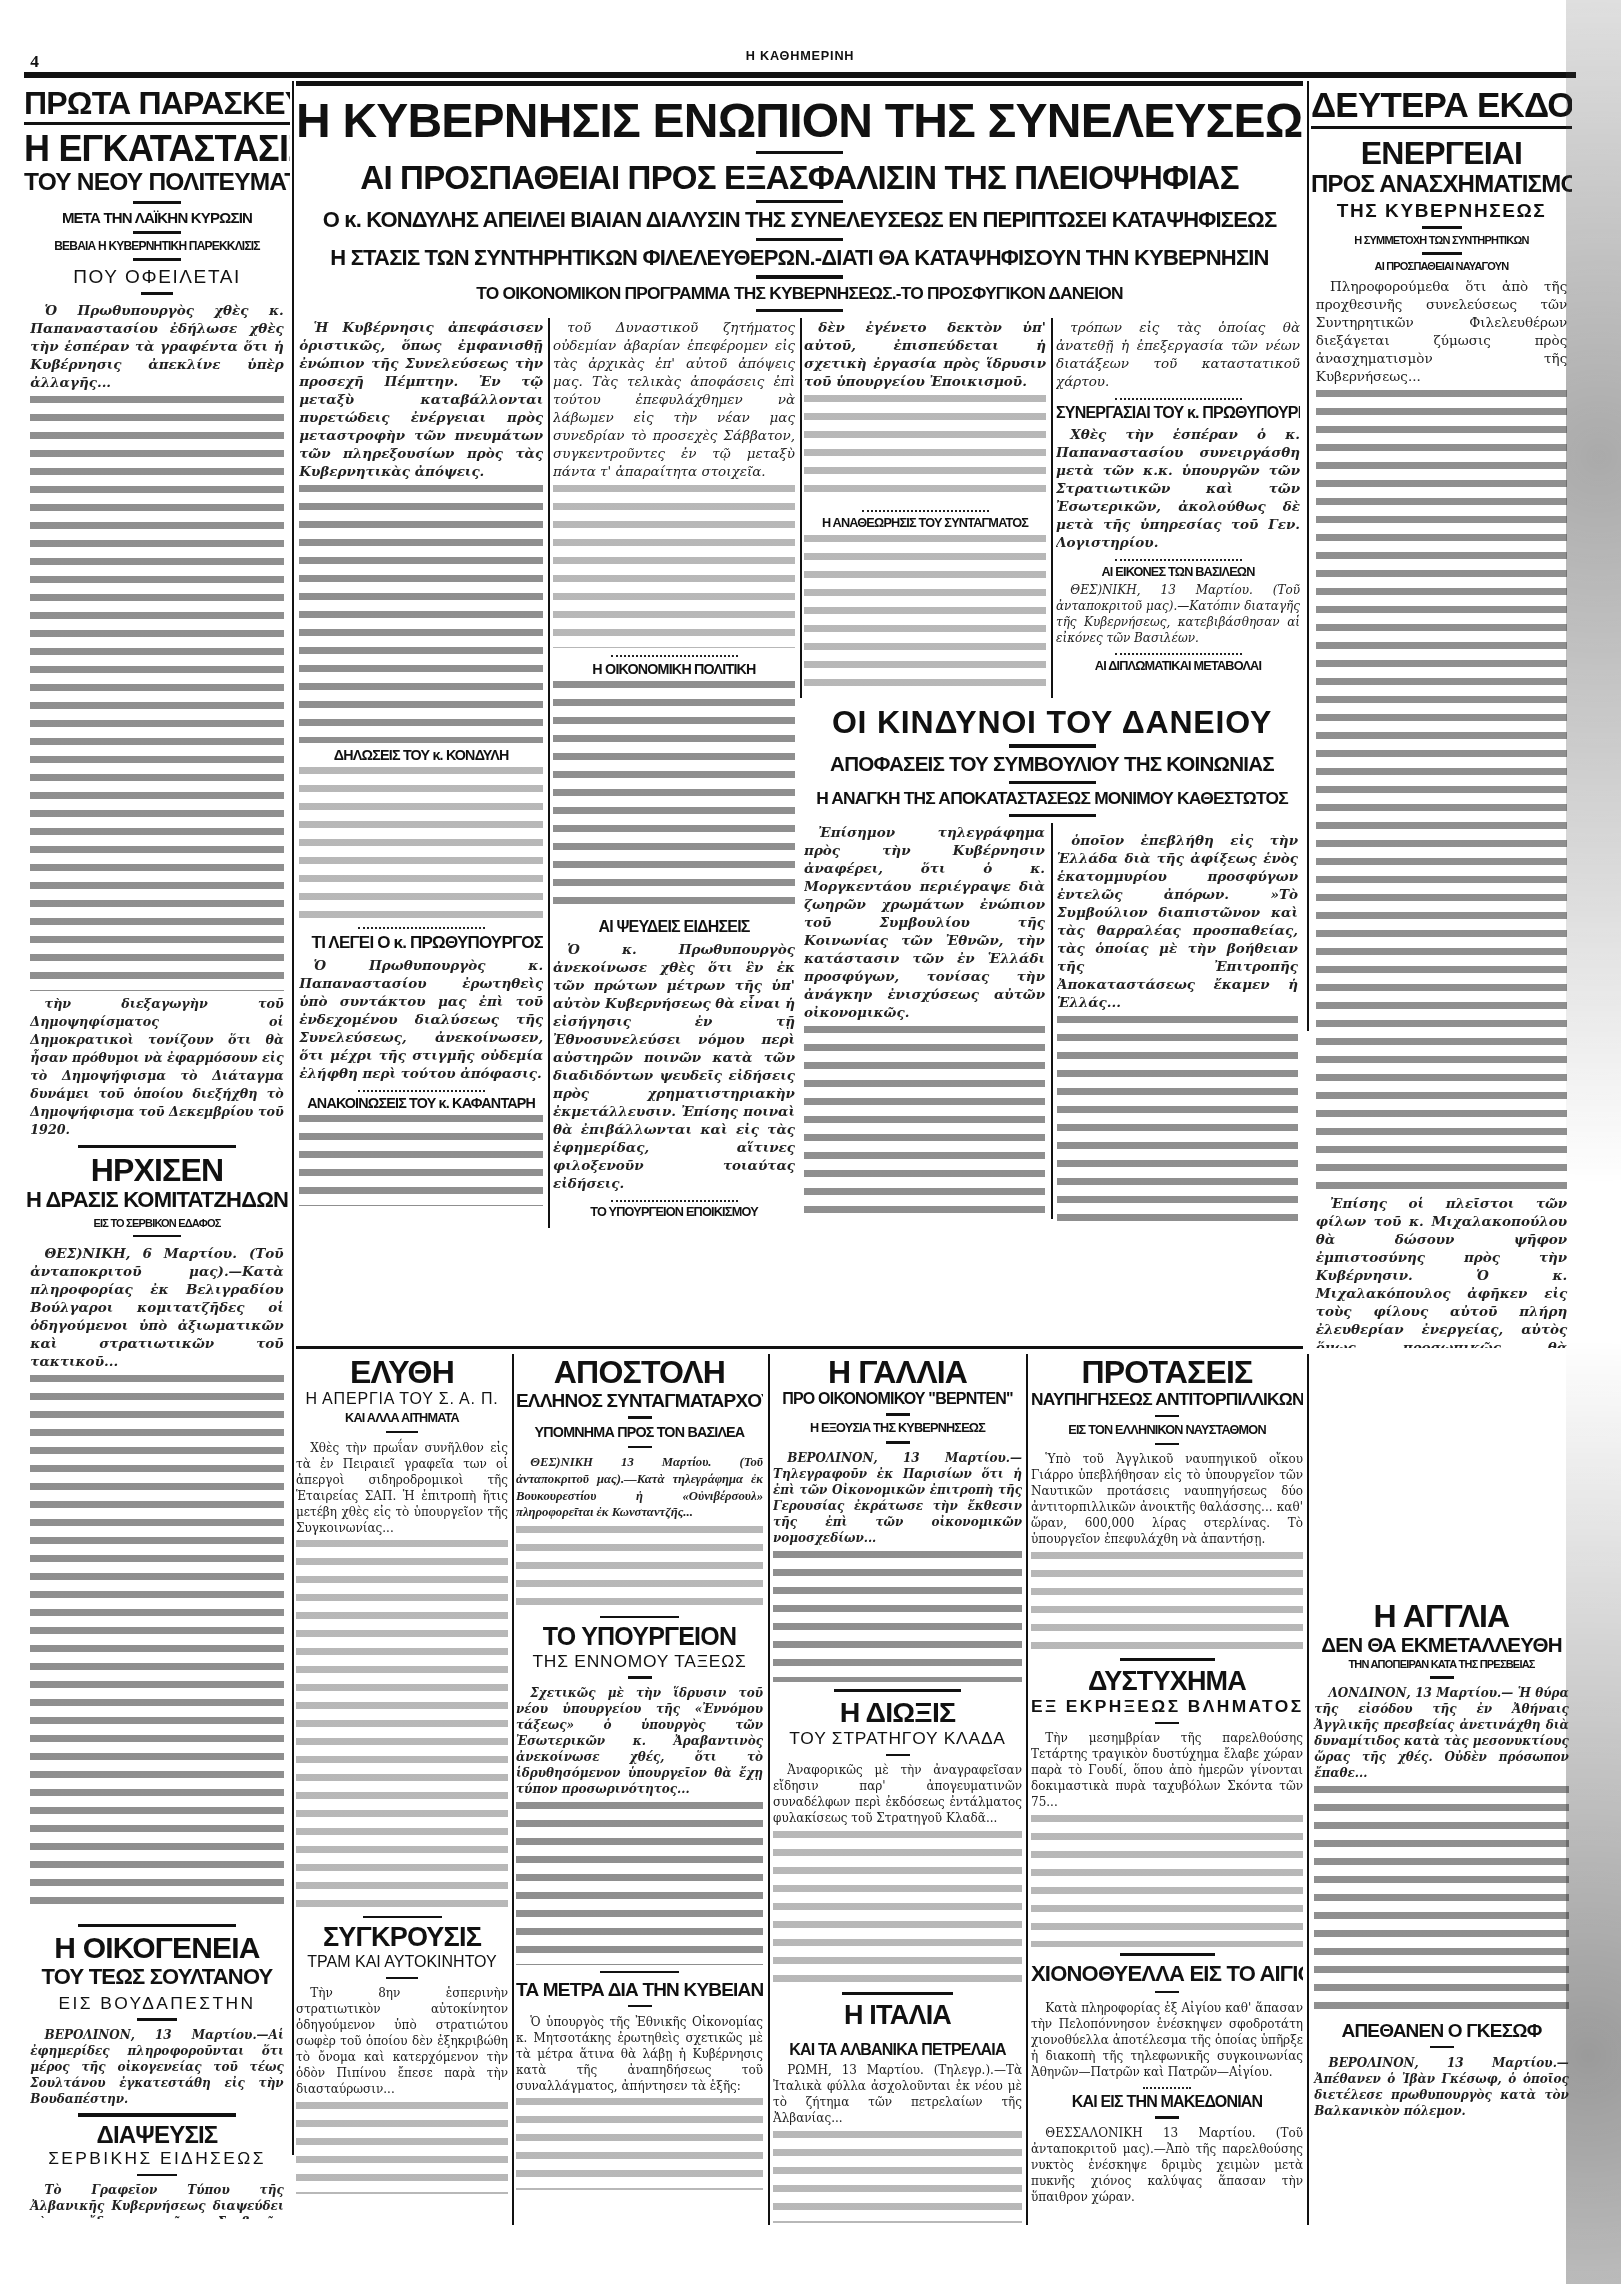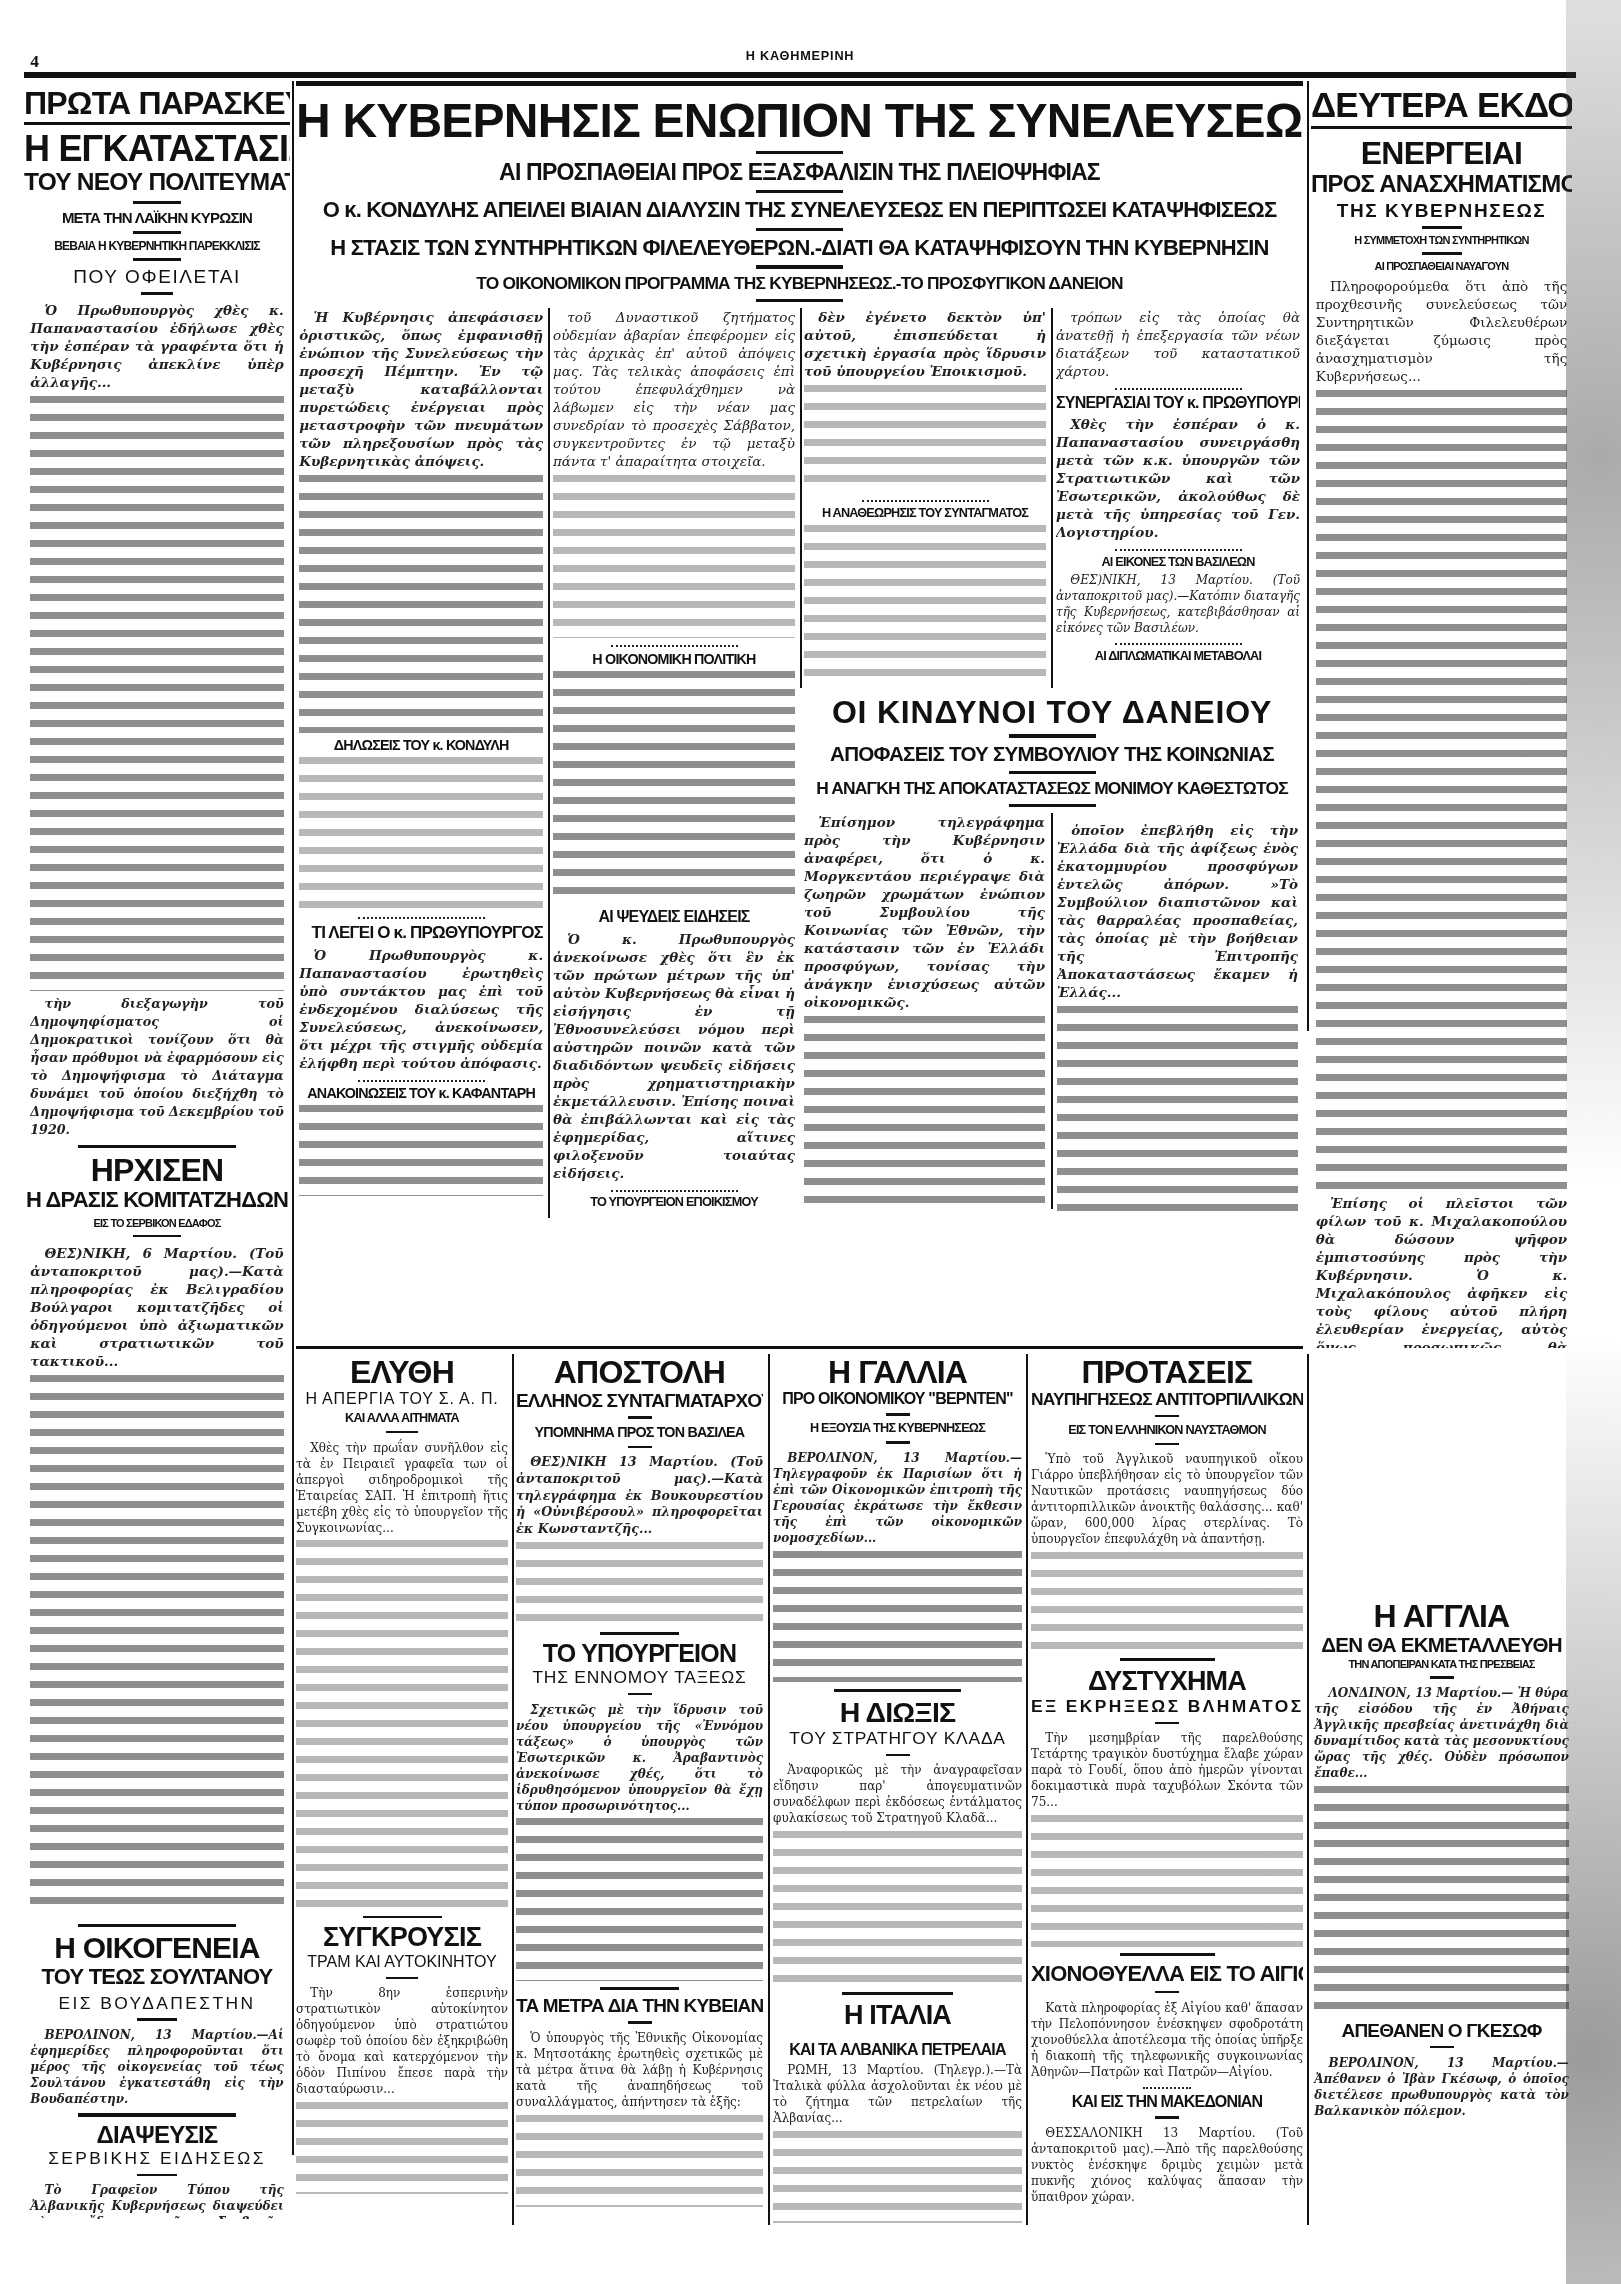--- a/index.html
+++ b/index.html
@@ -84,21 +84,21 @@
     <div class="sep" style="width:40px;height:2.4px;"></div>
     <div class="body-text bold" style="padding:0 6.3px;font-size:12px;line-height:16px;">
       <p>Τὸ Γραφεῖον Τύπου τῆς Ἀλβανικῆς Κυβερνήσεως διαψεύδει τὴν εἴδησιν τῶν Σερβικῶν ἐφημερίδων, καθ' ἣν ἡ Σκόδρα ζητεῖ νὰ ἑνωθῇ μετὰ τῆς Γιουγκοσλαυΐας</p>
     </div>
   </div>
 
   <div class="col" style="left:272px;top:33px;width:1007px;height:1283px;">
     <div class="rule-thick" style="position:relative;height:4.8px;width:1007px;"></div>
     <div class="hl cond" style="font-size:48px;margin-top:11px;">Η ΚΥΒΕΡΝΗΣΙΣ ΕΝΩΠΙΟΝ ΤΗΣ ΣΥΝΕΛΕΥΣΕΩΣ</div>
     <div class="sep"></div>
-    <div class="hl cond" style="font-size:23px;">ΑΙ ΠΡΟΣΠΑΘΕΙΑΙ ΠΡΟΣ ΕΞΑΣΦΑΛΙΣΙΝ ΤΗΣ ΠΛΕΙΟΨΗΦΙΑΣ</div>
+    <div class="hl cond" style="font-size:33px;">ΑΙ ΠΡΟΣΠΑΘΕΙΑΙ ΠΡΟΣ ΕΞΑΣΦΑΛΙΣΙΝ ΤΗΣ ΠΛΕΙΟΨΗΦΙΑΣ</div>
     <div class="sep"></div>
     <div class="hl cond" style="font-size:22px;">Ο κ. ΚΟΝΔΥΛΗΣ ΑΠΕΙΛΕΙ ΒΙΑΙΑΝ ΔΙΑΛΥΣΙΝ ΤΗΣ ΣΥΝΕΛΕΥΣΕΩΣ ΕΝ ΠΕΡΙΠΤΩΣΕΙ ΚΑΤΑΨΗΦΙΣΕΩΣ</div>
     <div class="sep"></div>
     <div class="hl cond" style="font-size:22px;">Η ΣΤΑΣΙΣ ΤΩΝ ΣΥΝΤΗΡΗΤΙΚΩΝ ΦΙΛΕΛΕΥΘΕΡΩΝ.-ΔΙΑΤΙ ΘΑ ΚΑΤΑΨΗΦΙΣΟΥΝ ΤΗΝ ΚΥΒΕΡΝΗΣΙΝ</div>
     <div class="sep"></div>
     <div class="hl cond" style="font-size:17.4px;">ΤΟ ΟΙΚΟΝΟΜΙΚΟΝ ΠΡΟΓΡΑΜΜΑ ΤΗΣ ΚΥΒΕΡΝΗΣΕΩΣ.-ΤΟ ΠΡΟΣΦΥΓΙΚΟΝ ΔΑΝΕΙΟΝ</div>
     <div class="sep"></div>
 
     <div style="position:relative;height:910px;">
       <div class="vrule" style="left:252px;top:0;height:910px;width:1.6px;"></div>
@@ -259,21 +259,21 @@
         <div class="filler light"></div>
       </div>
   </div>
 
   <div class="col" style="left:492px;top:1308px;width:247px;height:871px;">
     <div class="hl cond" style="font-size:32px;">ΑΠΟΣΤΟΛΗ</div>
     <div class="hl cond" style="font-size:19px;margin-top:3.2px;">ΕΛΛΗΝΟΣ ΣΥΝΤΑΓΜΑΤΑΡΧΟΥ</div>
     <div class="sep" style="width:24px;height:2.4px;"></div>
     <div class="hl cond" style="font-size:14.3px;">ΥΠΟΜΝΗΜΑ ΠΡΟΣ ΤΟΝ ΒΑΣΙΛΕΑ</div>
     <div class="sep" style="width:24px;height:2.4px;"></div>
-    <div class="body-text bold" style="font-size:12.7px;line-height:16.6px;">
+    <div class="body-text bold" style="font-size:12.7px;line-height:16.6px;font-family:Liberation Serif, serif;">
         <p>ΘΕΣ)ΝΙΚΗ 13 Μαρτίου. (Τοῦ ἀνταποκριτοῦ μας).—Κατὰ τηλεγράφημα ἐκ Βουκουρεστίου ἡ «Οὐνιβέρσουλ» πληροφορεῖται ἐκ Κωνσταντζῆς...</p>
       </div>
     <div style="height:87px;padding-top:3.2px;">
         <div class="filler light"></div>
       </div>
     <div class="sep" style="width:79px;height:2.4px;"></div>
     <div class="hl cond" style="font-size:25px;">ΤΟ ΥΠΟΥΡΓΕΙΟΝ</div>
     <div class="hl" style="font-size:17.4px;font-weight:normal;letter-spacing:0.8px;margin-top:3.2px;">ΤΗΣ ΕΝΝΟΜΟΥ ΤΑΞΕΩΣ</div>
     <div class="sep" style="width:24px;height:2.4px;"></div>
     <div class="body-text bold" style="font-size:12px;line-height:16px;">

